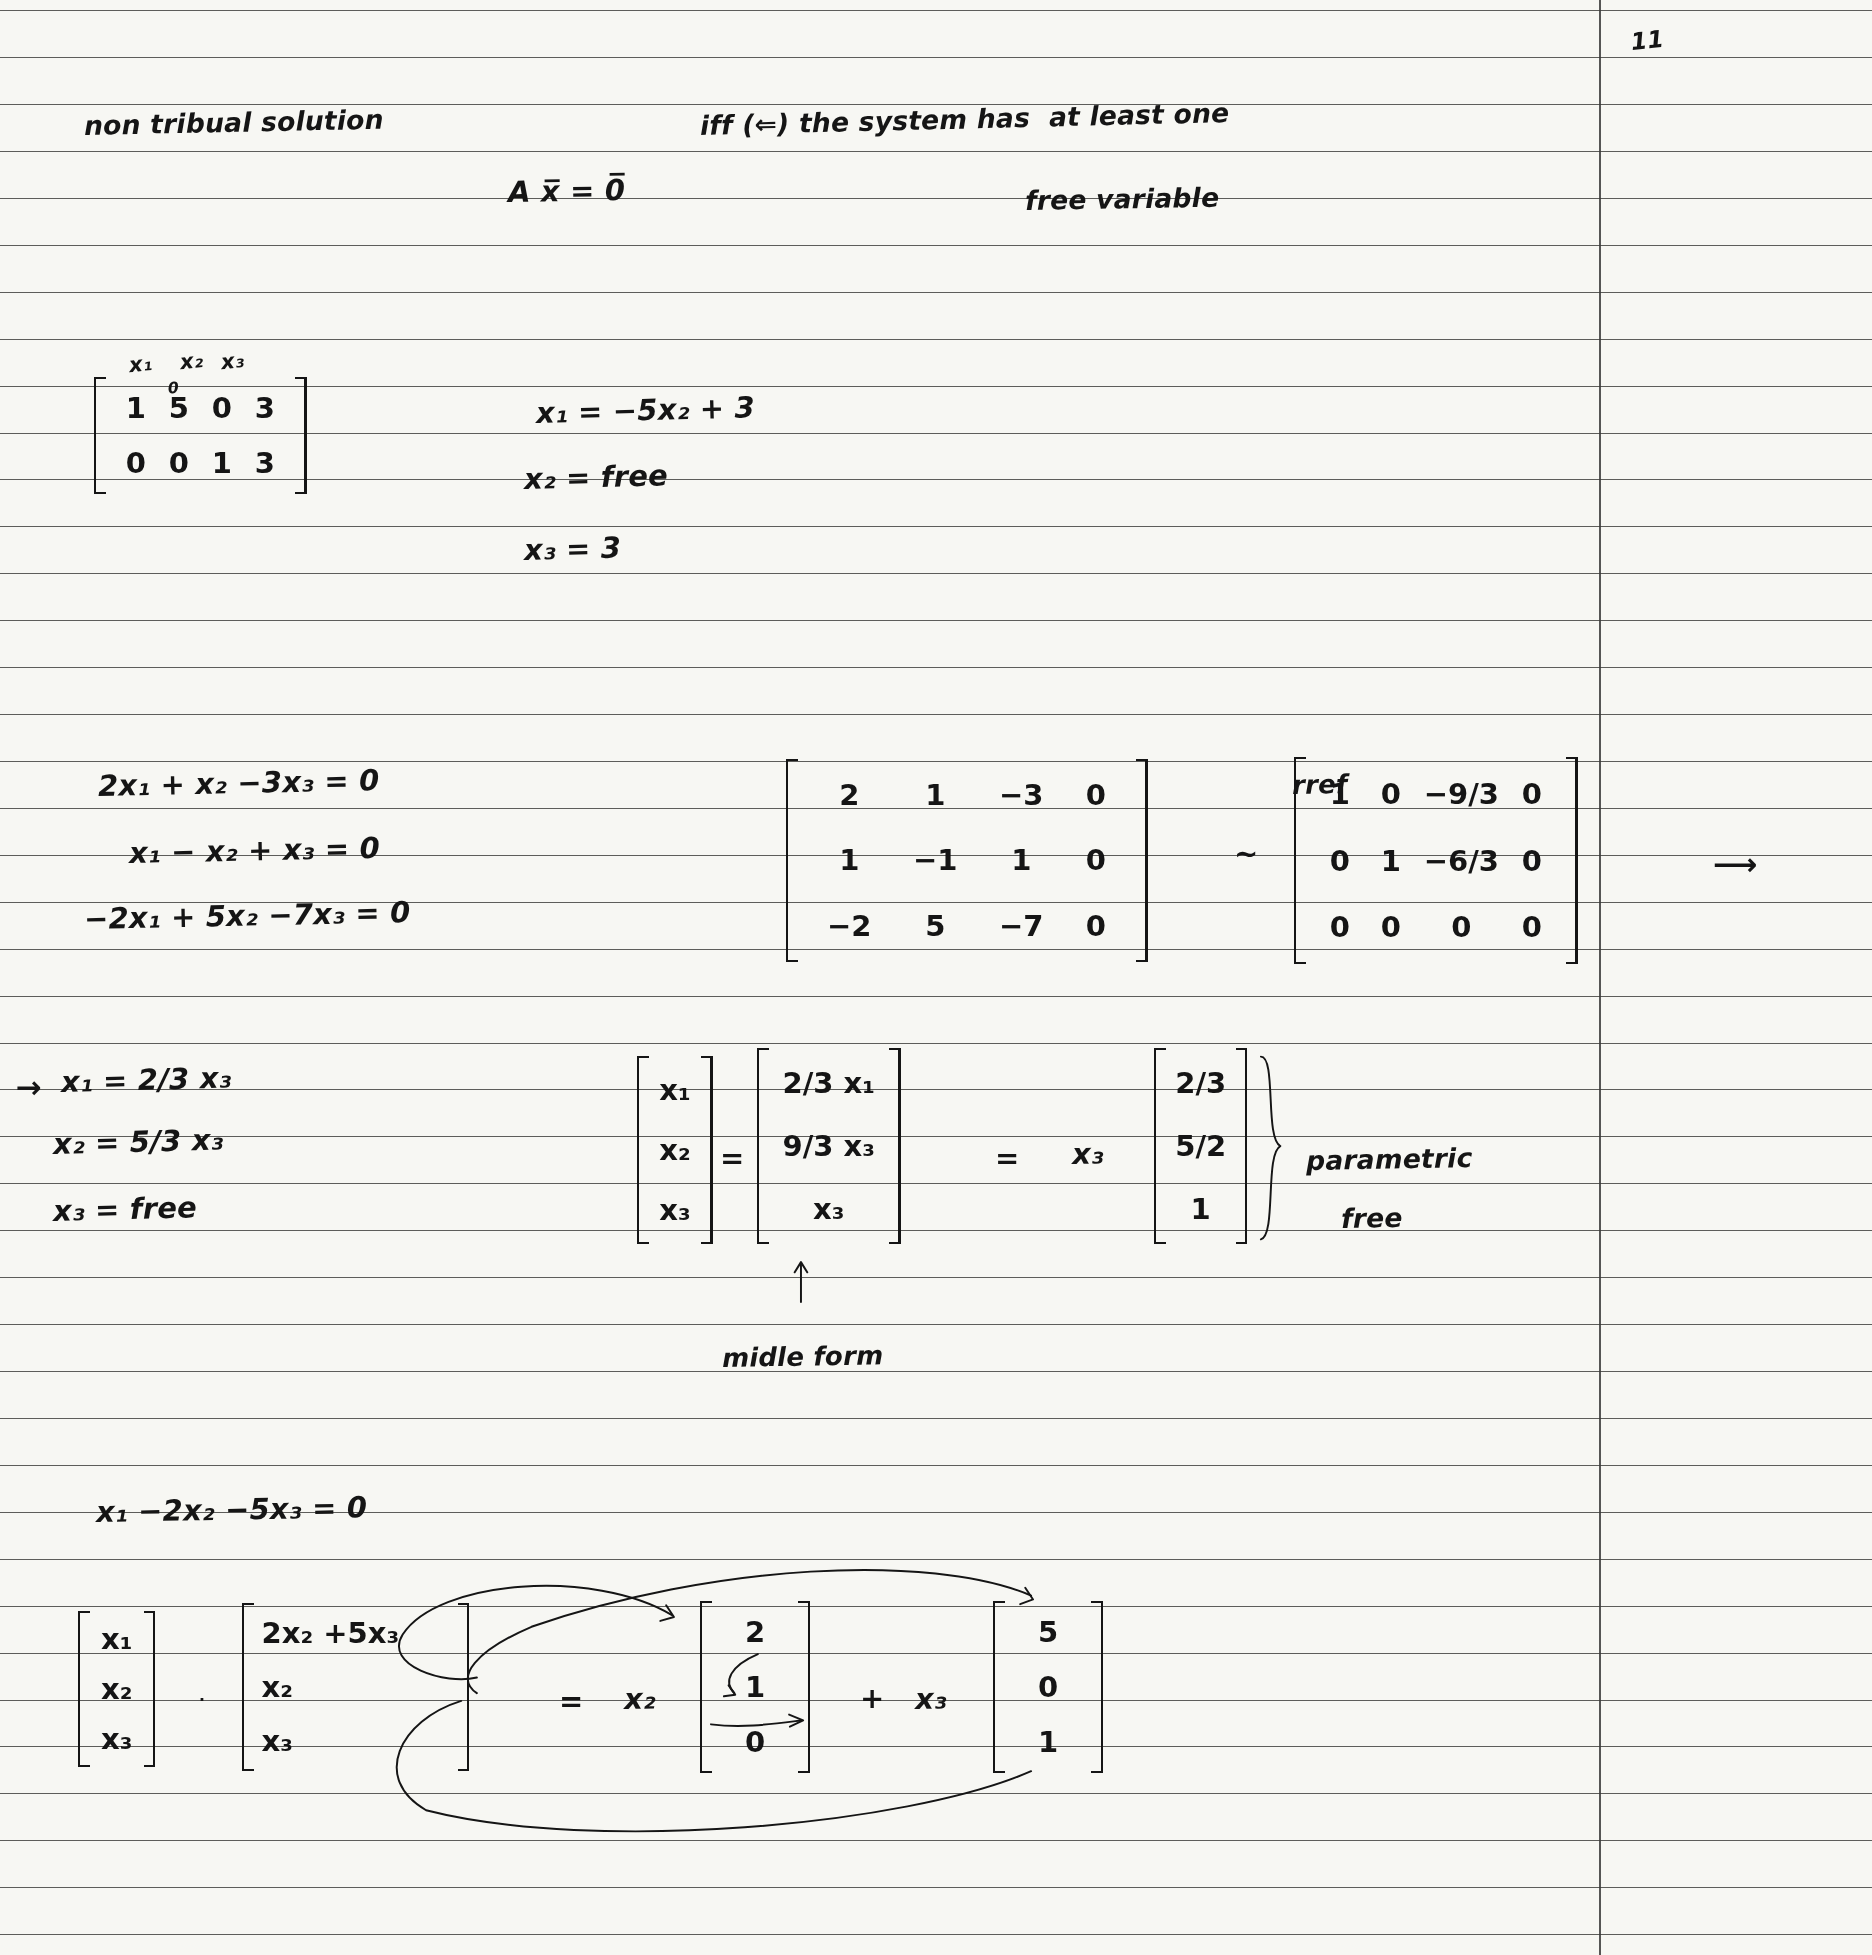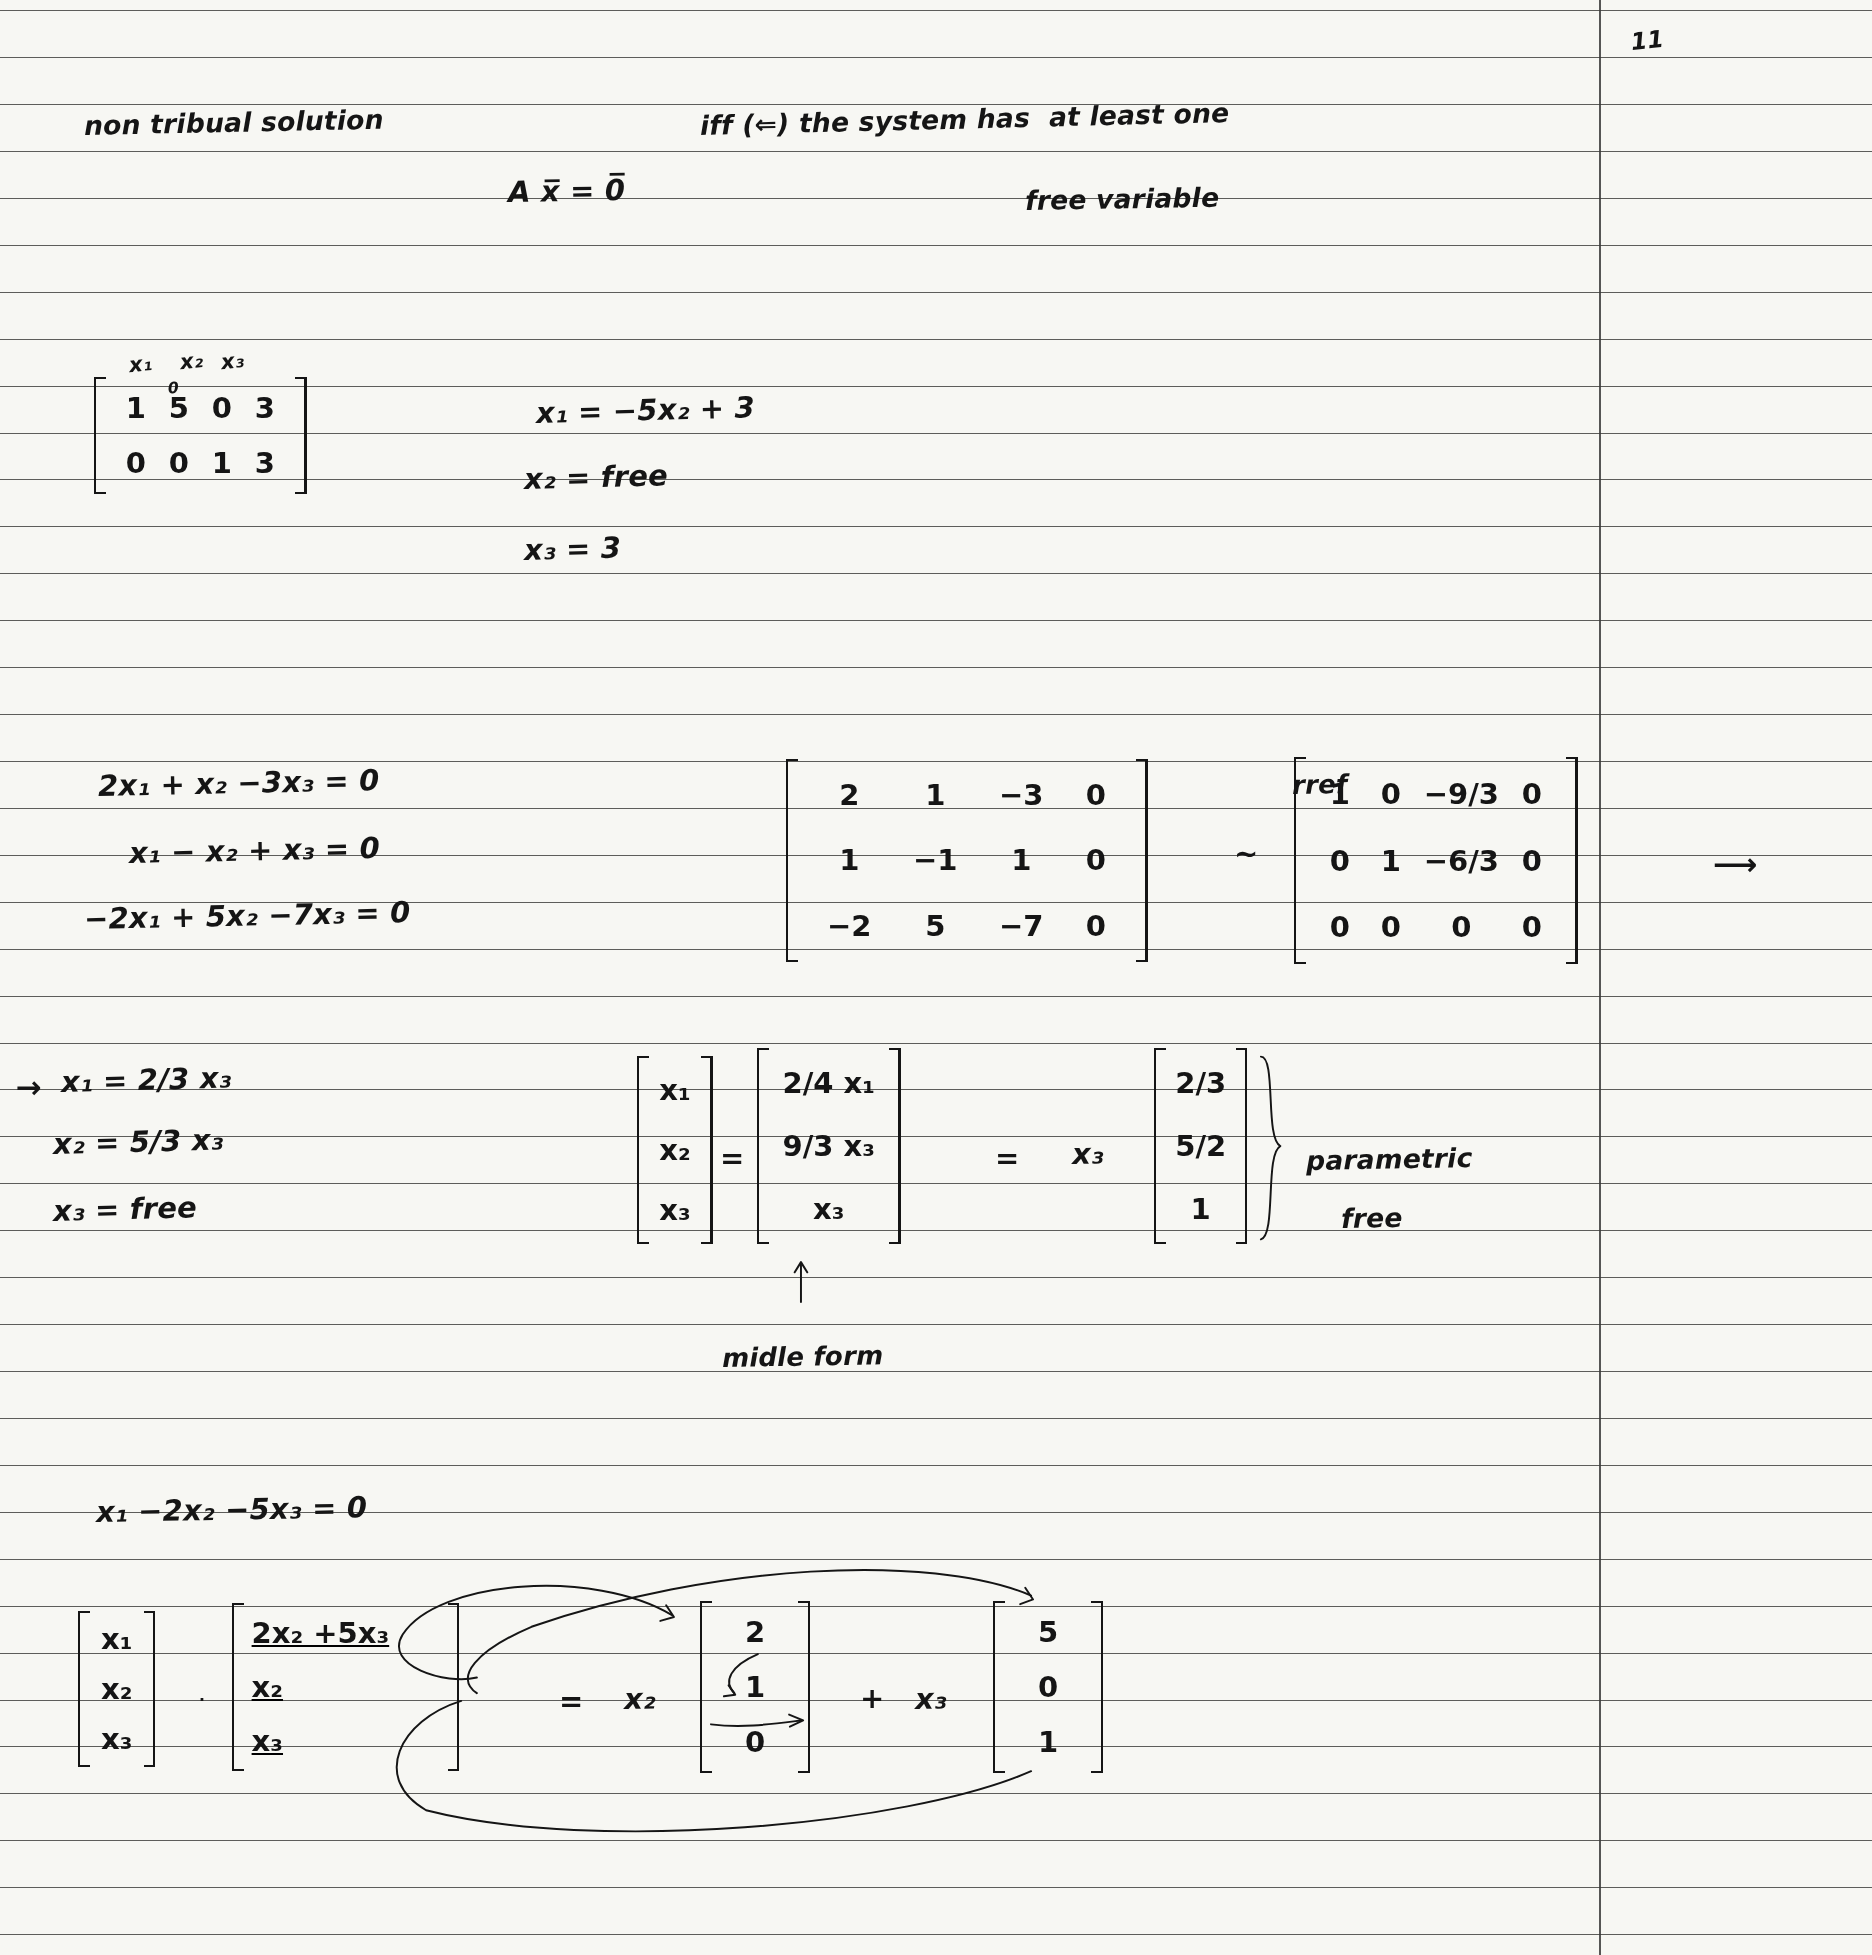--- a/index.html
+++ b/index.html
@@ -296,21 +296,21 @@
   </div>
 
   <div class="hw s-big" style="left:720px; top:1144px;">=</div>
 
   <div class="matrix" style="left:757px; top:1048px; height:196px;">
     <div class="bracket left">
         <span></span>
       </div>
     <div class="mx-body" style="padding:3.9px 5.5px">
       <div class="mx-row">
-        <div class="mx-cell s-big" style="width:106px">2/4 x₁</div>
+        <div class="mx-cell s-big" style="width:106px">2/3 x₁</div>
       </div>
       <div class="mx-row">
         <div class="mx-cell s-big" style="width:106px">9/3 x₃</div>
       </div>
       <div class="mx-row">
         <div class="mx-cell s-big" style="width:106px">x₃</div>
       </div>
     </div>
     <div class="bracket right">
         <span></span>
@@ -370,21 +370,21 @@
         <div class="mx-cell s-big" style="width:43px">x₃</div>
       </div>
     </div>
     <div class="bracket right">
         <span></span>
       </div>
   </div>
 
   <div class="hw" style="left:199px; top:1693px; font-size:15.6px;">·</div>
 
-  <div class="matrix" style="left:232px; top:1603px; height:168px;text-decoration:underline;">
+  <div class="matrix" style="left:242px; top:1603px; height:168px;">
     <div class="bracket left">
         <span></span>
       </div>
     <div class="mx-body" style="padding:3.1px 6.3px; align-items:flex-start">
       <div class="mx-row">
         <div class="mx-cell s-big" style="width:188px; text-align:left">2x₂ +5x₃</div>
       </div>
       <div class="mx-row">
         <div class="mx-cell s-big" style="width:188px; text-align:left">x₂</div>
       </div>

